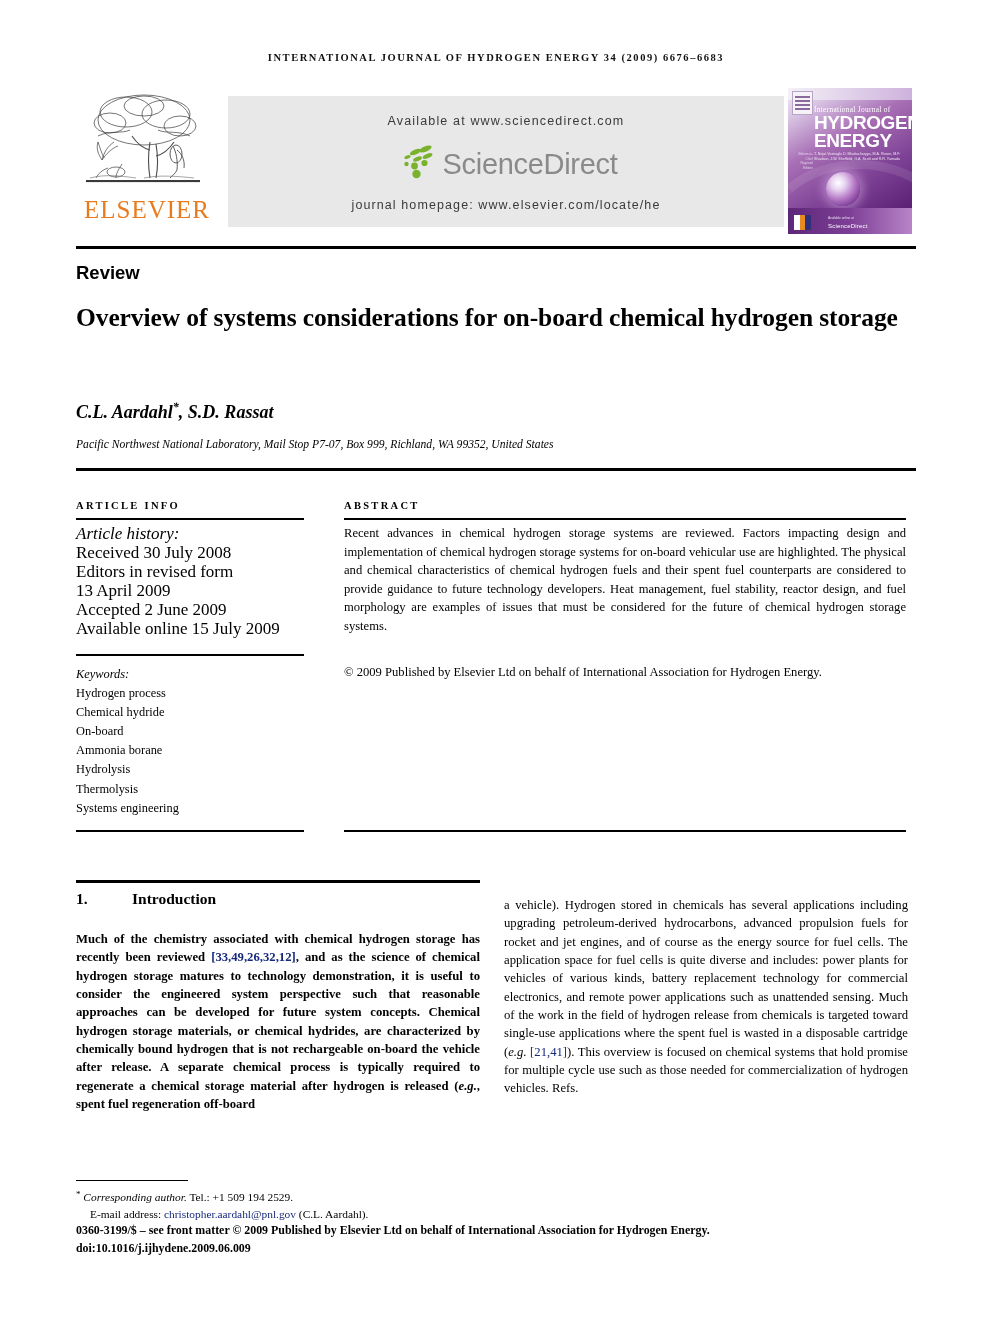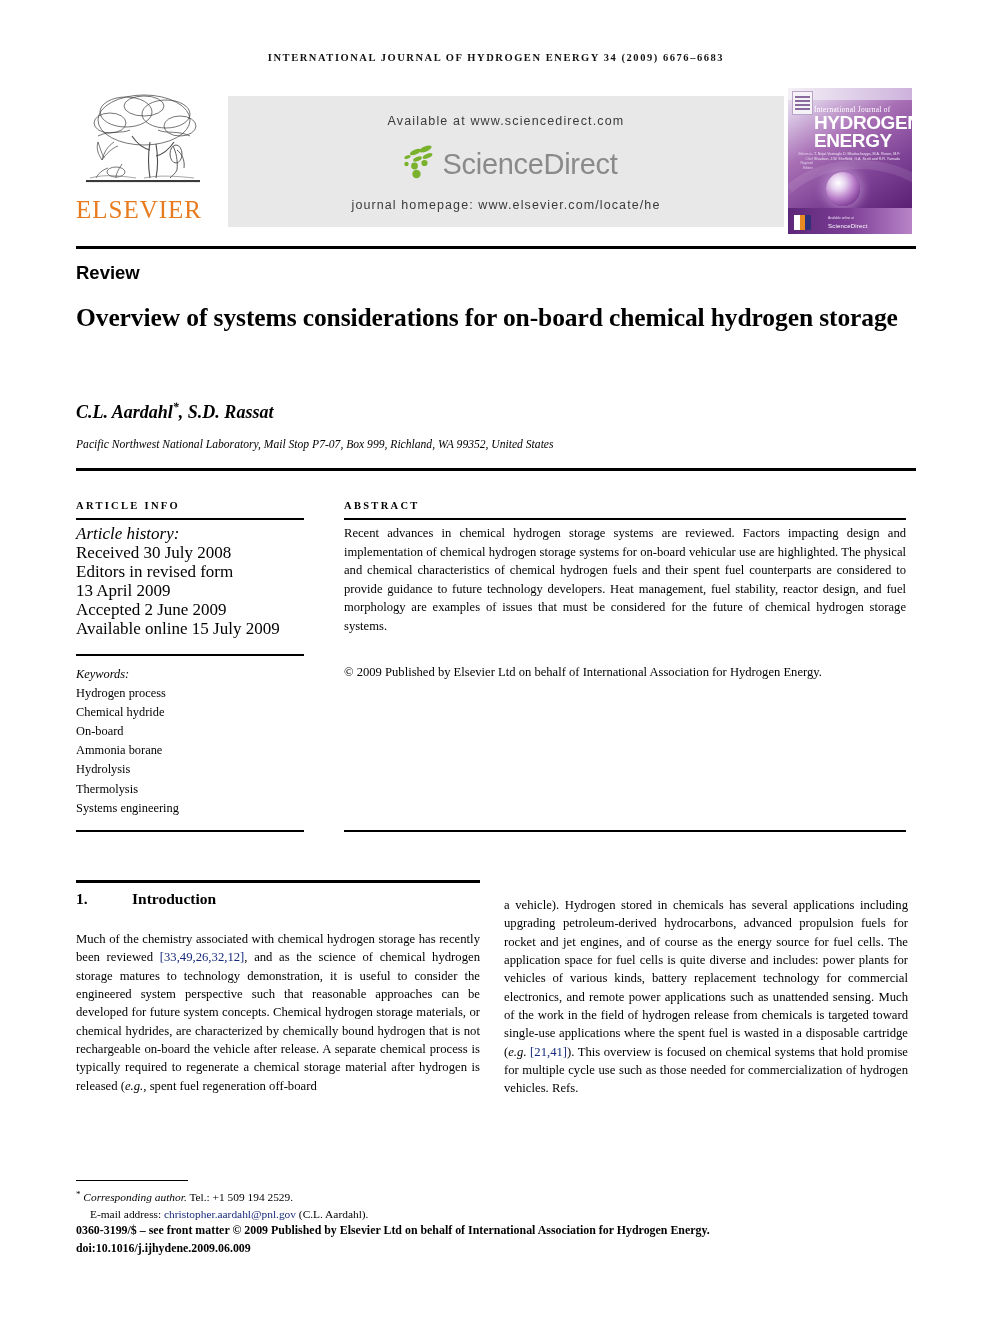--- a/index.html
+++ b/index.html
@@ -49,21 +49,21 @@
   }
   .tree-wrap {
     position: absolute;
     left: 2px; top: 2px;
     width: 130px; height: 104px;
   }
   .elsevier-word {
     position: absolute;
     left: 0; top: 108px;
     width: 134px;
-    text-align: left;
+    text-align: right;
     font-family: "Liberation Serif", serif;
     font-size: 25px;
     letter-spacing: 1px;
     color: #E87B1E;
   }
 
   .sd-banner {
     position: absolute;
     left: 152px; top: 8px;
     width: 556px; height: 131px;
@@ -346,21 +346,21 @@
   .sec-title .num { display: inline-block; width: 56px; }
   .body-col {
     position: absolute;
     width: 404px;
     font-family: "Liberation Serif", serif;
     font-size: 12.7px;
     line-height: 18.35px;
     text-align: justify;
     text-justify: inter-word;
   }
-  .body-left { left: 76px; top: 930px; }
+  .body-left { left: 76px; top: 930px; font-weight: bold; }
   .body-right { left: 504px; top: 896px; }
   .cite { color: #16297a; }
   .lnk { color: #16297a; }
 
   
   .foot-rule {
     position: absolute;
     left: 76px; top: 1180px;
     width: 112px; height: 1.2px;
     background: #000;

